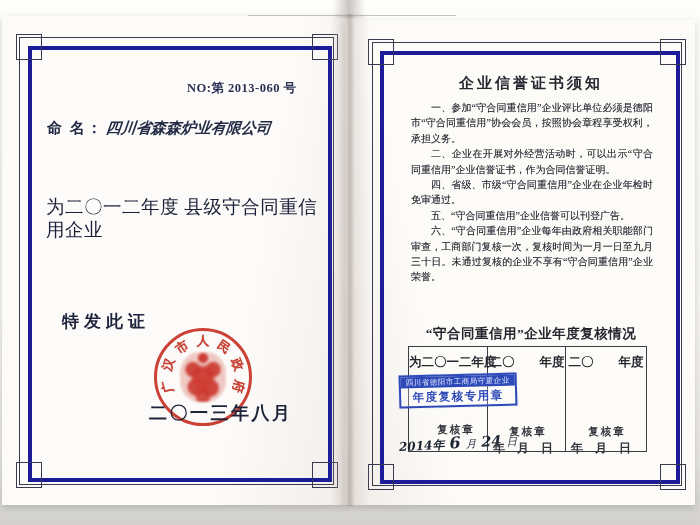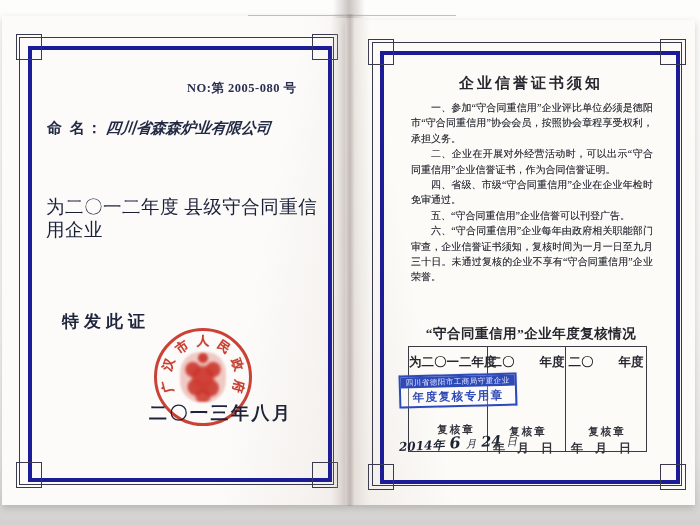--- a/index.html
+++ b/index.html
@@ -84,21 +84,21 @@
 <div class="crease-top"></div>
 
 <div class="page page-left">
   <div class="thin-rect" style="left:17px;top:21px;width:313px;height:446px;"></div>
   <div class="thick-rect" style="left:26px;top:30px;width:296px;height:428px;"></div>
   <div class="corner" style="left:14px;top:18px;"></div>
   <div class="corner" style="left:310px;top:18px;"></div>
   <div class="corner" style="left:14px;top:446px;"></div>
   <div class="corner" style="left:310px;top:446px;"></div>
 
-  <div class="lp-serial">NO:第 2005-080 号</div>
+  <div class="lp-serial">NO:第 2013-060 号</div>
 
   <div class="lp-name">
     <span class="lbl">命 名：</span><span class="val">四川省森森炉业有限公司</span>
   </div>
 
   <div class="lp-award">为二〇一二年度 县级守合同重信用企业</div>
 
   <div class="lp-issue">特发此证</div>
 
   <div class="seal">
@@ -124,21 +124,21 @@
   <div class="corner" style="left:23px;top:444px;"></div>
   <div class="corner" style="left:315px;top:444px;"></div>
 
   <div class="rp-title">企业信誉证书须知</div>
 
   <div class="rp-body">
     <p>一、参加“守合同重信用”企业评比单位必须是德阳市“守合同重信用”协会会员，按照协会章程享受权利，承担义务。</p>
     <p>二、企业在开展对外经营活动时，可以出示“守合同重信用”企业信誉证书，作为合同信誉证明。</p>
     <p>四、省级、市级“守合同重信用”企业在企业年检时免审通过。</p>
     <p>五、“守合同重信用”企业信誉可以刊登广告。</p>
-    <p>六、“守合同重信用”企业每年由政府相关职能部门审查，企业信誉证书须知，复核时间为一月一日至九月三十日。未通过复核的企业不享有“守合同重信用”企业荣誉。</p>
+    <p>六、“守合同重信用”企业每年由政府相关职能部门审查，工商部门复核一次，复核时间为一月一日至九月三十日。未通过复核的企业不享有“守合同重信用”企业荣誉。</p>
   </div>
 
   <div class="rp-review-title">“守合同重信用”企业年度复核情况</div>
 
   <div class="rp-table">
     <div class="col-sep sep1"></div>
     <div class="col-sep sep2"></div>
 
     <div class="cell-head ch0">为二〇一二年度</div>
     <div class="cell-head ch1">二〇　　年度</div>

